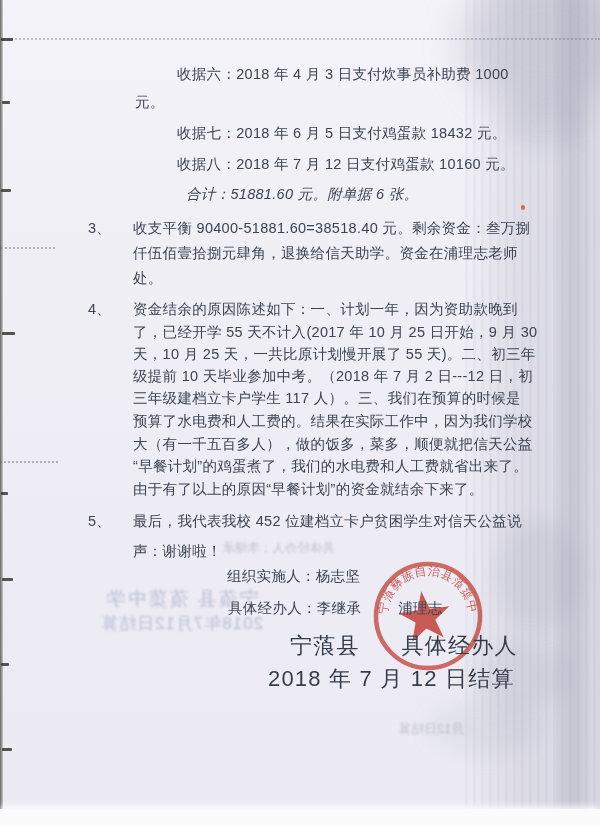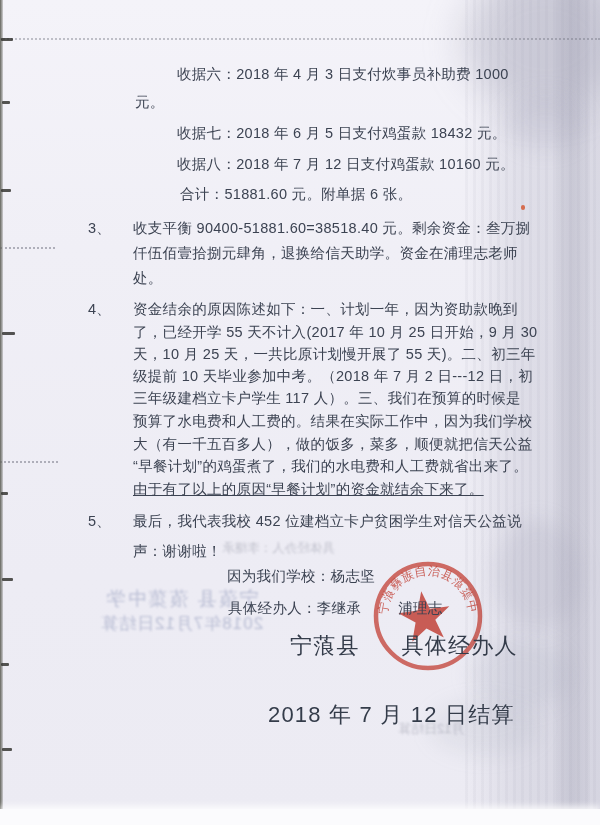--- a/index.html
+++ b/index.html
@@ -92,45 +92,45 @@
     </text>
     <g transform="translate(3,4)">
       <polygon points="70.2,51.3 78.9,68.7 98.3,66.2 84.3,79.8 92.8,97.4 75.5,88.4 61.3,101.8 64.6,82.6 47.4,73.3 66.7,70.4" fill="rgba(203,48,34,0.82)"></polygon>
     </g>
   </svg>
 
   <div class="ln" style="left:177px;top:66px;">收据六：2018 年 4 月 3 日支付炊事员补助费 1000</div>
   <div class="ln" style="left:135px;top:94px;">元。</div>
   <div class="ln" style="left:177px;top:125px;">收据七：2018 年 6 月 5 日支付鸡蛋款 18432 元。</div>
   <div class="ln" style="left:177px;top:156px;">收据八：2018 年 7 月 12 日支付鸡蛋款 10160 元。</div>
-  <div class="ln" style="left:180px;top:186px;">合计：51881.60 元。附单据 6 张。</div>
+  <div class="ln" style="left:186px;top:186px;font-style:italic;">合计：51881.60 元。附单据 6 张。</div>
 
   <div class="ln" style="left:88px;top:220px;">3、</div>
   <div class="ln" style="left:133px;top:220px;">收支平衡 90400-51881.60=38518.40 元。剩余资金：叁万捌</div>
   <div class="ln" style="left:133px;top:245px;">仟伍佰壹拾捌元肆角，退换给信天助学。资金在浦理志老师</div>
   <div class="ln" style="left:133px;top:270px;">处。</div>
 
   <div class="ln" style="left:88px;top:301px;">4、</div>
   <div class="ln" style="left:133px;top:301px;">资金结余的原因陈述如下：一、计划一年，因为资助款晚到</div>
   <div class="ln" style="left:133px;top:324px;">了，已经开学 55 天不计入(2017 年 10 月 25 日开始，9 月 30</div>
   <div class="ln" style="left:133px;top:346px;">天，10 月 25 天，一共比原计划慢开展了 55 天)。二、初三年</div>
   <div class="ln" style="left:133px;top:368px;">级提前 10 天毕业参加中考。（2018 年 7 月 2 日---12 日，初</div>
   <div class="ln" style="left:133px;top:390px;">三年级建档立卡户学生 117 人）。三、我们在预算的时候是</div>
   <div class="ln" style="left:133px;top:413px;">预算了水电费和人工费的。结果在实际工作中，因为我们学校</div>
   <div class="ln" style="left:133px;top:436px;">大（有一千五百多人），做的饭多，菜多，顺便就把信天公益</div>
   <div class="ln" style="left:133px;top:458px;">“早餐计划”的鸡蛋煮了，我们的水电费和人工费就省出来了。</div>
-  <div class="ln" style="left:133px;top:481px;text-decoration:underline;">由于有了以上的原因“早餐计划”的资金就结余下来了。</div>
+  <div class="ln" style="left:133px;top:481px;">由于有了以上的原因“早餐计划”的资金就结余下来了。</div>
 
   <div class="ln" style="left:88px;top:513px;">5、</div>
   <div class="ln" style="left:133px;top:513px;">最后，我代表我校 452 位建档立卡户贫困学生对信天公益说</div>
   <div class="ln" style="left:133px;top:543px;">声：谢谢啦！</div>
 
-  <div class="ln" style="left:227px;top:568px;">因为我们学校：杨志坚</div>
+  <div class="ln" style="left:227px;top:568px;">组织实施人：杨志坚</div>
   <div class="ln" style="left:228px;top:600px;">
     <span>具体经办人：李继承</span><span class="gap-sm">浦理志</span>
   </div>
 
   <div class="ln big" style="left:290px;top:633px;">
     <span>宁蒗县</span><span class="gap-lg">具体经办人</span>
   </div>
-  <div class="ln big" style="left:268px;top:666px;margin-top:36px;">2018 年 7 月 12 日结算</div>
+  <div class="ln big" style="left:268px;top:666px;">2018 年 7 月 12 日结算</div>
 
 </div>
 
 </body></html>

